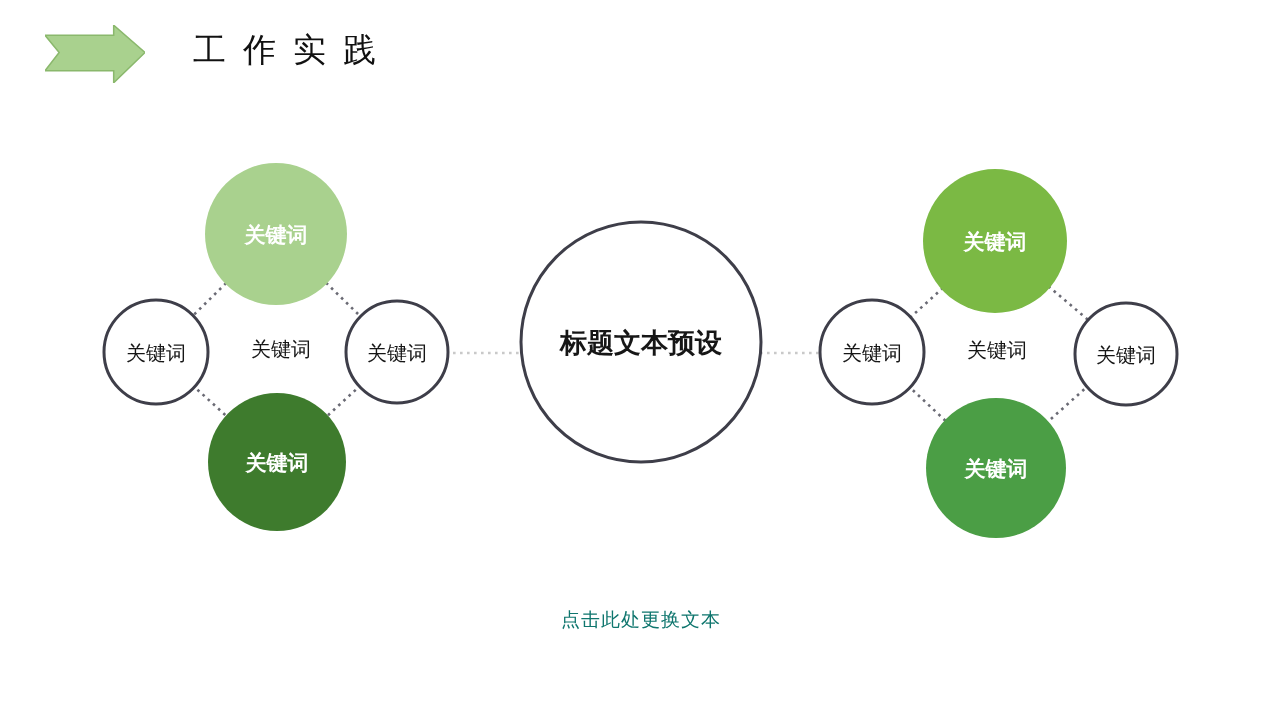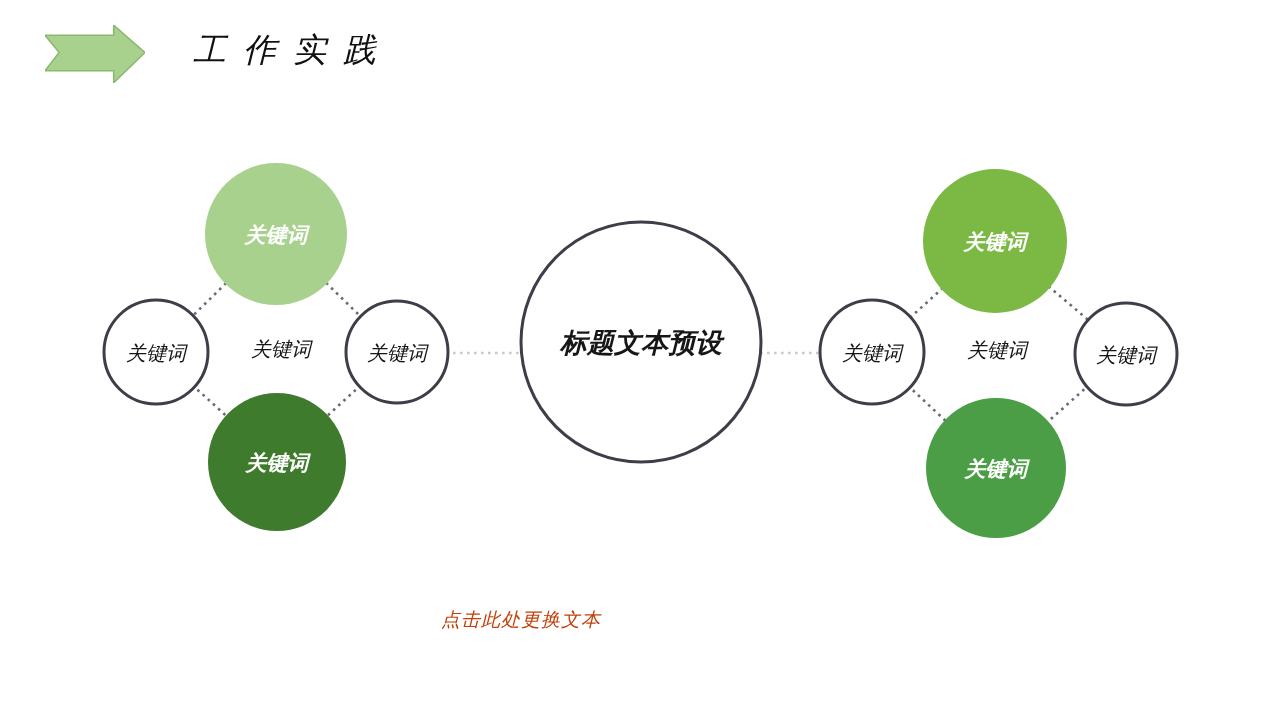--- a/index.html
+++ b/index.html
@@ -3,21 +3,21 @@
 <meta charset="utf-8">
 <style>
   html, body { margin: 0; padding: 0; }
   body {
     width: 1280px; height: 720px;
     background: #ffffff;
     overflow: hidden;
     position: relative;
     font-family: "Liberation Serif", "DejaVu Serif", serif;
   }
-  .slide { position: absolute; inset: 0; width: 1068px; height: 720px; font-style: italic; }
+  .slide { position: absolute; inset: 0; width: 1068px; height: 720px; }
 
   .header-arrow {
     position: absolute; left: 45px; top: 25px;
     width: 100px; height: 58px;
   }
   .slide-title {
     position: absolute; left: 193px; top: 28px;
     margin: 0;
     font-size: 33px; font-weight: 400;
     letter-spacing: 17px;
@@ -62,21 +62,22 @@
 
   .center-subtitle {
     position: absolute; left: 441px; top: 501px; width: 400px;
     text-align: center;
     font-size: 25px; color: #111111;
     letter-spacing: 2px;
     white-space: nowrap;
   }
   .footer-caption {
     position: absolute; left: 441px; top: 607px; width: 400px;
-    font-size: 19px; color: #c2410c;
+    text-align: center;
+    font-size: 19px; color: #0f766e;
     letter-spacing: 1px;
     white-space: nowrap;
   }
 </style>
 </head>
 <body>
 
 <div class="slide">
 
   <svg class="header-arrow" viewBox="0 0 99 57" aria-hidden="true">

